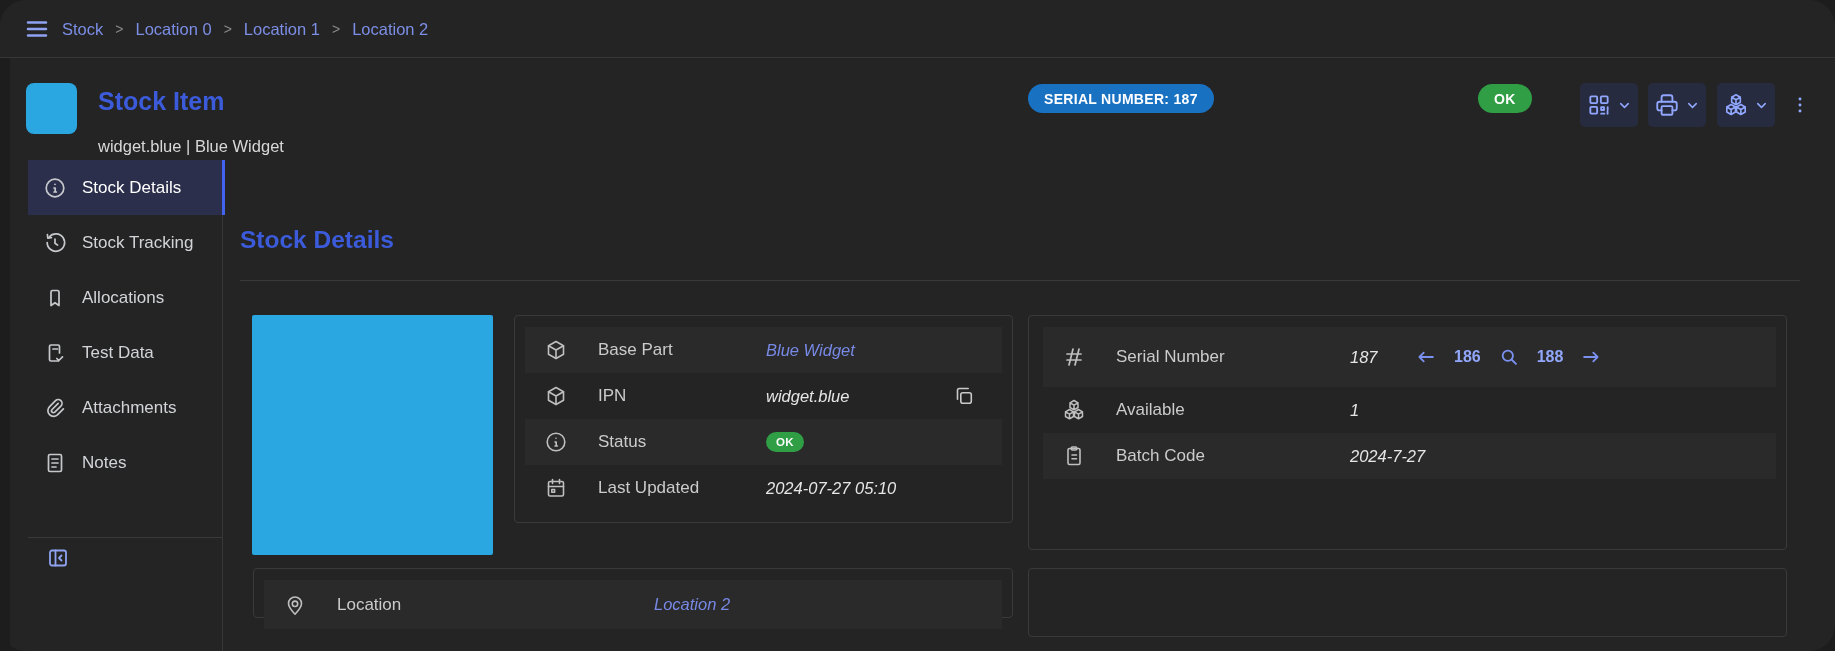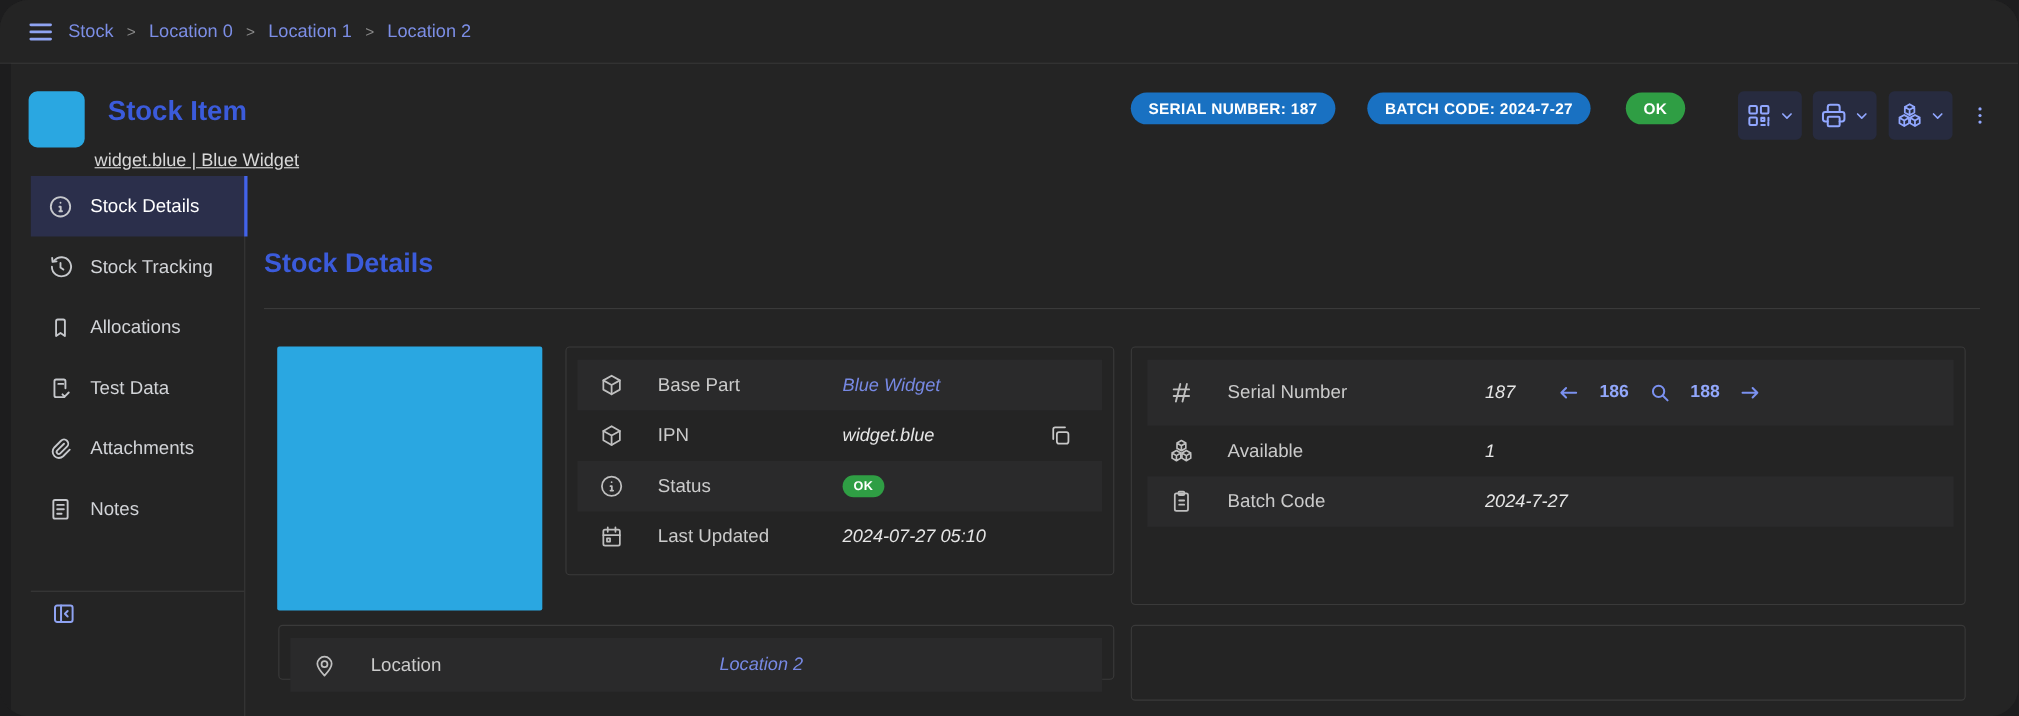--- a/index.html
+++ b/index.html
@@ -10,21 +10,21 @@
   
   .topbar { position:absolute; left:0; top:0; width:100%; height:58px; border-bottom:1px solid #373737; background:#242424; }
   .burger { position:absolute; left:24px; top:17px; width:26px; height:24px; color:#8fa3f2; cursor:pointer; }
   .crumbs { position:absolute; left:62px; top:0; height:58px; display:flex; align-items:center; gap:12px; font-size:16.5px; }
   .crumb { color:#7c8ee6; text-decoration:none; cursor:pointer; }
   .crumb-sep { color:#8a8a8a; font-size:14px; }
 
   
   .thumb { position:absolute; left:26px; top:83px; width:51px; height:51px; border-radius:8px; background:#2aa7e1; }
   .page-title { position:absolute; left:98px; top:87px; font-size:25px; font-weight:bold; color:#3b5bdb; }
-  .page-sub { position:absolute; left:86px; top:137px; font-size:16.5px; color:#d8d8d8;text-decoration:underline; }
+  .page-sub { position:absolute; left:98px; top:137px; font-size:16.5px; color:#d8d8d8; }
 
   .pill { position:absolute; top:84px; height:29px; display:flex; align-items:center; padding:0 16px; border-radius:15px; background:#1971c2; color:#fff; font-size:14px; font-weight:bold; letter-spacing:.3px; white-space:nowrap; }
   .pill.green { background:#2f9e44; }
 
   .actbtn { position:absolute; top:83px; width:58px; height:44px; border-radius:5px; background:#272b3f; color:#91a7ff; display:flex; align-items:center; justify-content:center; gap:5px; cursor:pointer; border:none; }
   .kebab { position:absolute; left:1789px; top:84px; width:22px; height:42px; color:#91a7ff; display:flex; align-items:center; justify-content:center; cursor:pointer; background:none; border:none; }
 
   
   .sidebar { position:absolute; left:28px; top:160px; bottom:0; width:194px; }
   .side-vline { position:absolute; left:222px; top:160px; bottom:0; width:1px; background:#373737; }
@@ -87,21 +87,20 @@
       <span class="crumb-sep">&gt;</span>
       <a class="crumb">Location 2</a>
     </nav>
   </div>
 
   <div class="thumb"></div>
   <div class="page-title">Stock Item</div>
   <div class="page-sub">widget.blue | Blue Widget</div>
 
   <div class="pill" style="left:1028px;">SERIAL NUMBER: 187</div>
-  <div class="pill" style="left:1243px;">BATCH CODE: 2024-7-27</div>
   <div class="pill green" style="left:1478px;">OK</div>
 
   <button class="actbtn" style="left:1580px;">
     <span style="width:26px;height:26px;">
       <svg class="ic" viewBox="0 0 24 24" fill="none" stroke="currentColor" stroke-width="1.7" stroke-linecap="round" stroke-linejoin="round">
         <rect x="4" y="4" width="6.3" height="6.3" rx="1"></rect>
           <rect x="13.7" y="4" width="6.3" height="6.3" rx="1"></rect>
           <rect x="4" y="13.7" width="6.3" height="6.3" rx="1"></rect>
         <path d="M14 14h2.6v2.6H14zM20 13.9v2.7M14 20h3M19.9 17.9v2.2"></path>
       </svg>

